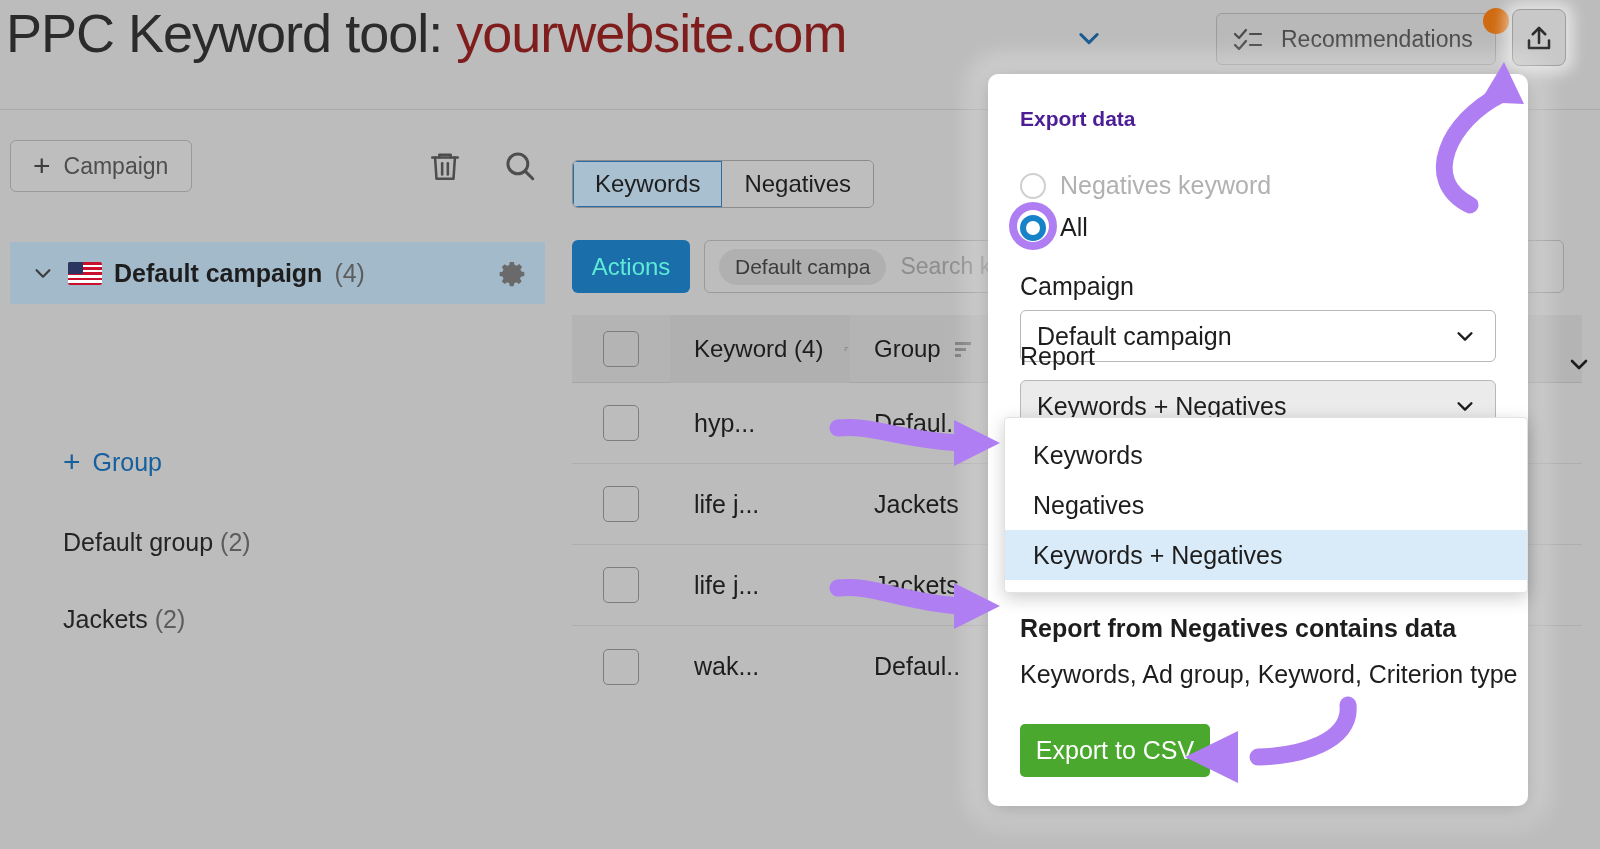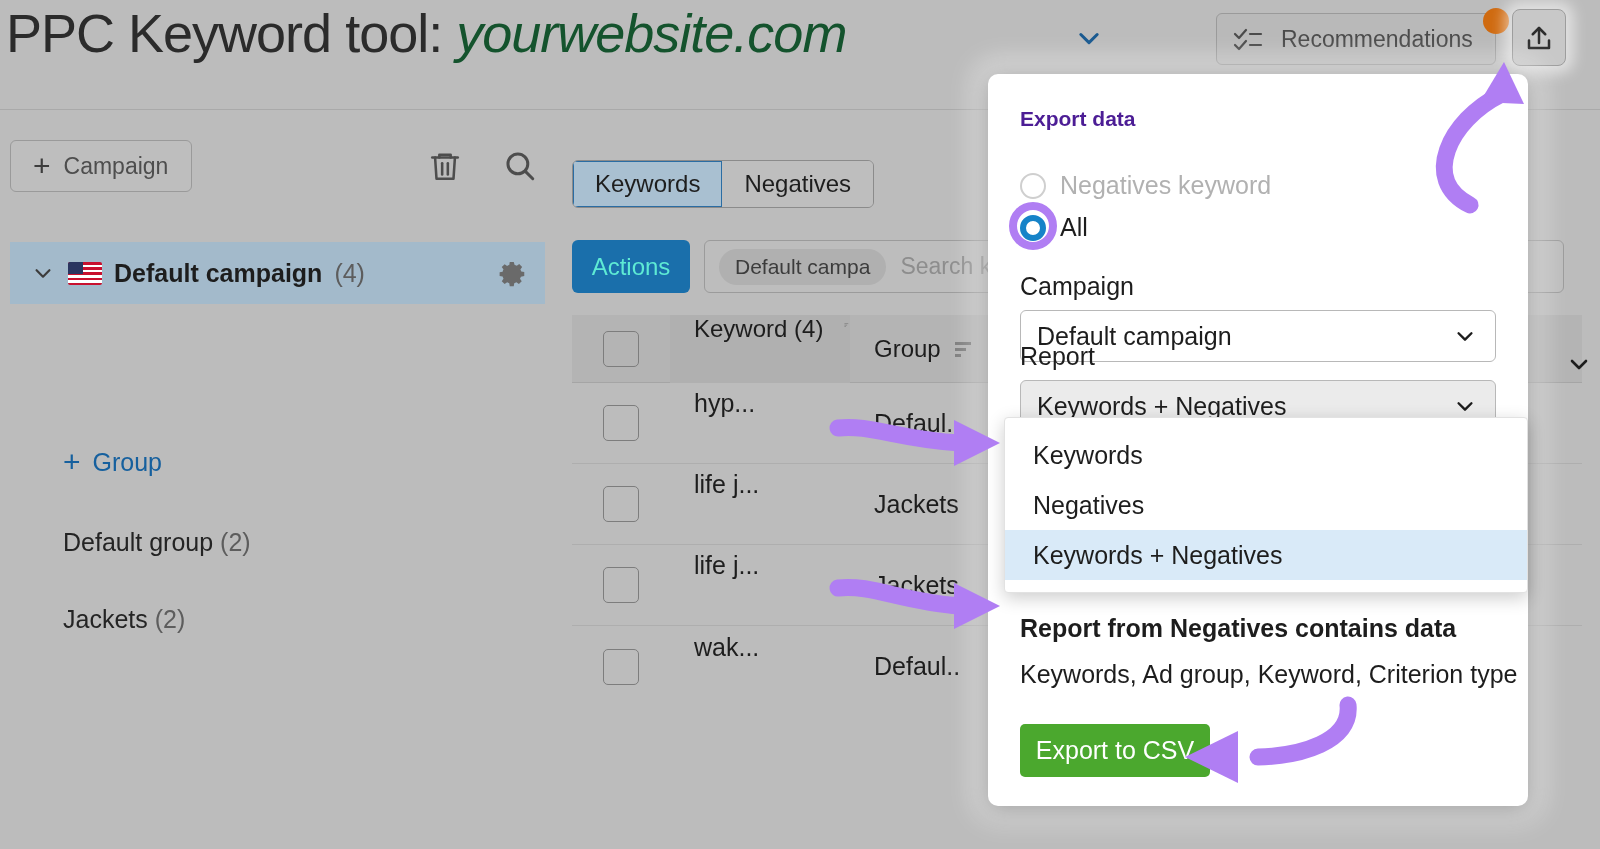--- a/index.html
+++ b/index.html
@@ -13,21 +13,21 @@
 
   
   .header {
     position: absolute; left: 0; top: 0; width: 1600px; height: 110px;
     border-bottom: 1px solid #a9a9a9;
   }
   .title {
     position: absolute; left: 6px; top: 2px;
     font-size: 54px; letter-spacing: -1px; color: #2b2b2b; white-space: nowrap;
   }
-  .title .domain { color: #14532d; font-style: italic; }
+  .title .domain { color: #7f1d1d; }
   .title-chevron {
     position: absolute; left: 1072px; top: 24px; width: 34px; height: 28px;
     color: #17588f;
   }
   .rec-btn {
     position: absolute; left: 1216px; top: 13px; width: 280px; height: 52px;
     border: 1px solid #9a9a9a; border-radius: 6px; background: #b9b9b9;
     display: flex; align-items: center; gap: 18px; padding-left: 16px;
     color: #4a4a4a; font-size: 23px;
   }
@@ -109,21 +109,21 @@
     font-size: 21px; color: #3c3c3c; white-space: nowrap;
   }
   .search-ph { font-size: 23px; color: #8d8d8d; white-space: nowrap; }
 
   .thead {
     position: absolute; left: 16px; top: 205px; width: 1010px; height: 68px;
     display: flex; align-items: center; background: #b4b4b4;
     border-bottom: 1px solid #a5a5a5;
   }
   .col-check { width: 98px; display: flex; justify-content: center; }
-  .col-kw { width: 180px; display: flex; align-items: flex-start; gap: 21px;
+  .col-kw { width: 180px; display: flex; align-items: center; gap: 21px;
             background: #b0b0b0; height: 68px; padding-left: 24px; }
   .col-grp { width: 200px; display: flex; align-items: center; gap: 12px; padding-left: 24px; }
   .col-clicks { flex: 1; display: flex; align-items: center; padding-left: 24px; }
   .th { font-size: 24px; color: #1d1d1d; white-space: nowrap; }
 
   .tbody { position: absolute; left: 16px; top: 273px; width: 1010px; }
   .trow { height: 81px; display: flex; align-items: center; border-bottom: 1px solid #aeaeae; }
   .cell { font-size: 25px; color: #1d1d1d; white-space: nowrap; }
   .cb {
     width: 36px; height: 36px; border: 1px solid #7d7d7d; border-radius: 5px; background: transparent;

